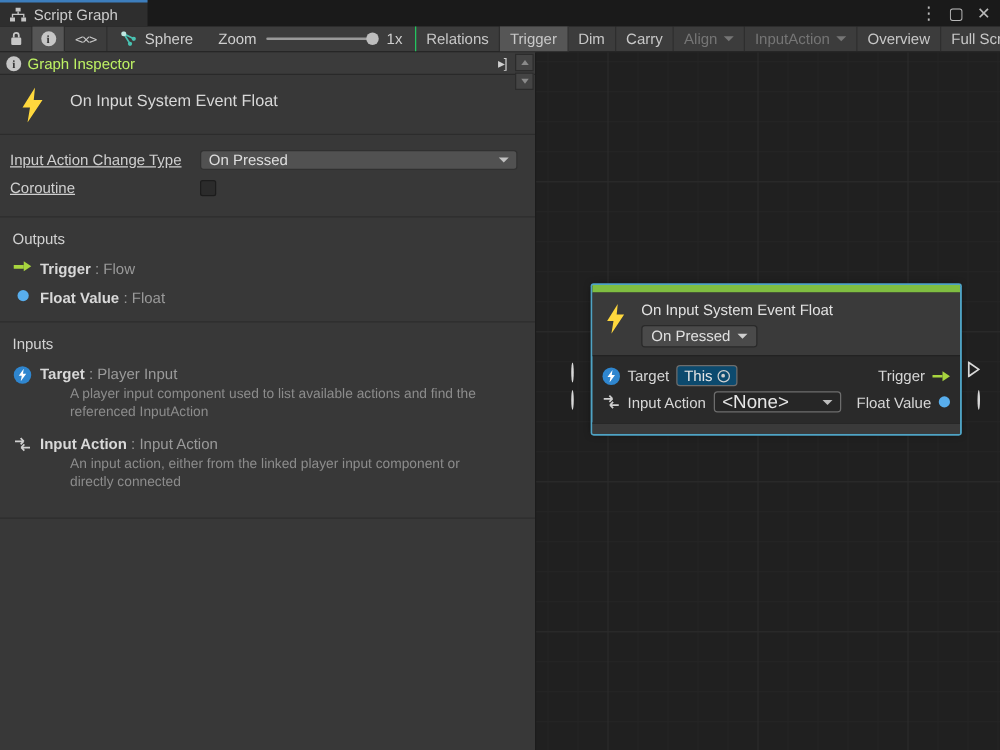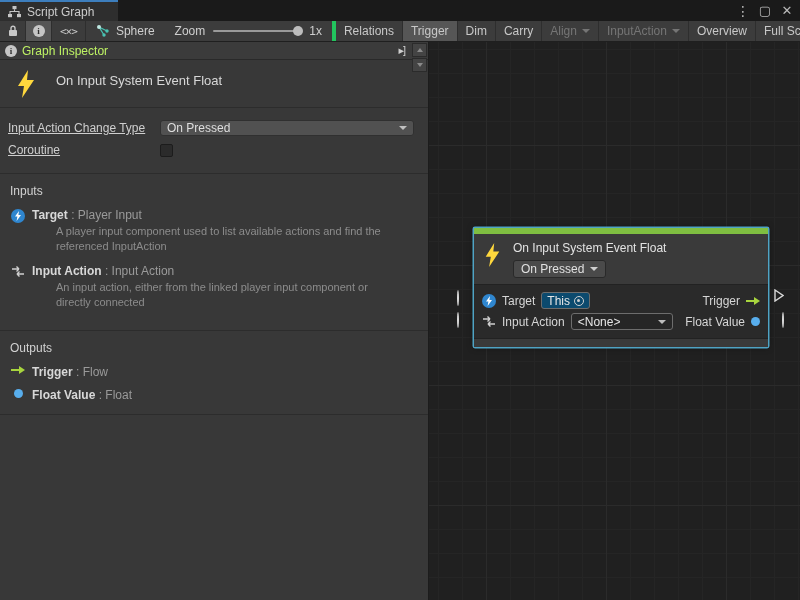--- a/index.html
+++ b/index.html
@@ -102,21 +102,21 @@
   .node-dd .caret { color:#cfcfcf; margin-left:6px; border-left-width:4px; border-right-width:4px; }
   .node-body { border-top:1px solid #222222; padding:5px 8px 6px 8px; }
   .node-row { display:flex; align-items:center; height:21px; gap:6px; }
   .node-row-label { color:#d6d6d6; font-size:12px; }
   .chip { display:inline-flex; align-items:center; gap:4px; background:#0c4a6e; border:1px solid #6d6d6d;
     border-radius:3px; padding:0 5px; height:17px; color:#e6e6e6; font-size:12px; }
   .obj-picker { width:10px; height:10px; border:1.5px solid #cfcfcf; border-radius:50%; position:relative; }
   .obj-picker::after { content:""; position:absolute; left:2px; top:2px; width:3px; height:3px;
     border-radius:50%; background:#cfcfcf; }
   .chip-dd { display:inline-flex; align-items:center; background:#262626; border:1px solid #6d6d6d;
-    border-radius:3px; padding:0 6px; height:17px; color:#e6e6e6; font-size:12px; width:102px; position:relative; }
+    border-radius:3px; padding:0 6px; height:17px; color:#e6e6e6; font-size:15px; width:102px; position:relative; }
   .chip-dd .caret { position:absolute; right:6px; color:#bdbdbd; }
   .row-spacer { flex:1; }
   .node-footer { border-top:1px solid #222222; background:#3a3a3a; height:9px; }
 
   .port { position:absolute; }
   .port-circle { width:9px; height:9px; border:1.5px solid #d8d8d8; border-radius:50%; background:transparent; }
 
   svg { display:block; }
 </style>
 </head>
@@ -168,21 +168,21 @@
     <span>Sphere</span>
   </div>
   <div class="zoom-group">
     <span>Zoom</span>
     <span class="slider">
       <span class="slider-handle"></span>
     </span>
     <span>1x</span>
   </div>
   <div class="tb-spacer"></div>
-  <div class="tb-btn" style="border-left:4px solid #22c55e">
+  <div class="tb-btn" style="border-left:1px solid #22c55e">
       <span>Relations</span>
     </div>
   <div class="tb-btn active">
       <span>Trigger</span>
     </div>
   <div class="tb-btn">
       <span>Dim</span>
     </div>
   <div class="tb-btn">
       <span>Carry</span>
@@ -237,20 +237,47 @@
           <span class="caret"></span>
         </span>
       </div>
       <div class="field-row">
         <span class="field-label">Coroutine</span>
         <span class="checkbox"></span>
       </div>
     </div>
 
     <div class="section">
+      <div class="section-heading">Outputs</div>
+
+      <div class="port-item">
+        <span class="port-item-icon">
+          <span class="arrow-flow">
+              <span class="shaft"></span>
+              <span class="head"></span>
+            </span>
+        </span>
+        <div>
+          <span class="port-name">Trigger</span>
+          <span class="port-type">: Flow</span>
+        </div>
+      </div>
+
+      <div class="port-item" style="margin-bottom:2px">
+        <span class="port-item-icon">
+            <span class="dot-blue"></span>
+          </span>
+        <div>
+          <span class="port-name">Float Value</span>
+          <span class="port-type">: Float</span>
+        </div>
+      </div>
+    </div>
+
+    <div class="section">
       <div class="section-heading">Inputs</div>
 
       <div class="port-item">
         <span class="port-item-icon">
           <span class="target-icon">
             <svg width="8" height="10" viewBox="0 0 8 10">
                 <polygon points="5,0 1,5.5 3.4,5.5 2.6,10 7,4 4.4,4" fill="#ffffff"></polygon>
               </svg>
           </span>
         </span>
@@ -267,47 +294,20 @@
             <svg width="14" height="13" viewBox="0 0 14 13">
               <path d="M1 4 H8 M8 4 L5.5 1.5 M8 4 L5.5 6.5" stroke="#d0d0d0" stroke-width="1.4" fill="none"></path>
               <path d="M13 9 H6 M6 9 L8.5 6.5 M6 9 L8.5 11.5" stroke="#d0d0d0" stroke-width="1.4" fill="none"></path>
             </svg>
           </span>
         </span>
         <div>
           <span class="port-name">Input Action</span>
           <span class="port-type">: Input Action</span>
           <div class="port-desc">An input action, either from the linked player input component or directly connected</div>
-        </div>
-      </div>
-    </div>
-
-    <div class="section">
-      <div class="section-heading">Outputs</div>
-
-      <div class="port-item">
-        <span class="port-item-icon">
-          <span class="arrow-flow">
-              <span class="shaft"></span>
-              <span class="head"></span>
-            </span>
-        </span>
-        <div>
-          <span class="port-name">Trigger</span>
-          <span class="port-type">: Flow</span>
-        </div>
-      </div>
-
-      <div class="port-item" style="margin-bottom:2px">
-        <span class="port-item-icon">
-            <span class="dot-blue"></span>
-          </span>
-        <div>
-          <span class="port-name">Float Value</span>
-          <span class="port-type">: Float</span>
         </div>
       </div>
     </div>
   </div>
 
   <div class="graph">
 
     <div class="node">
       <div class="node-colorbar"></div>
 

